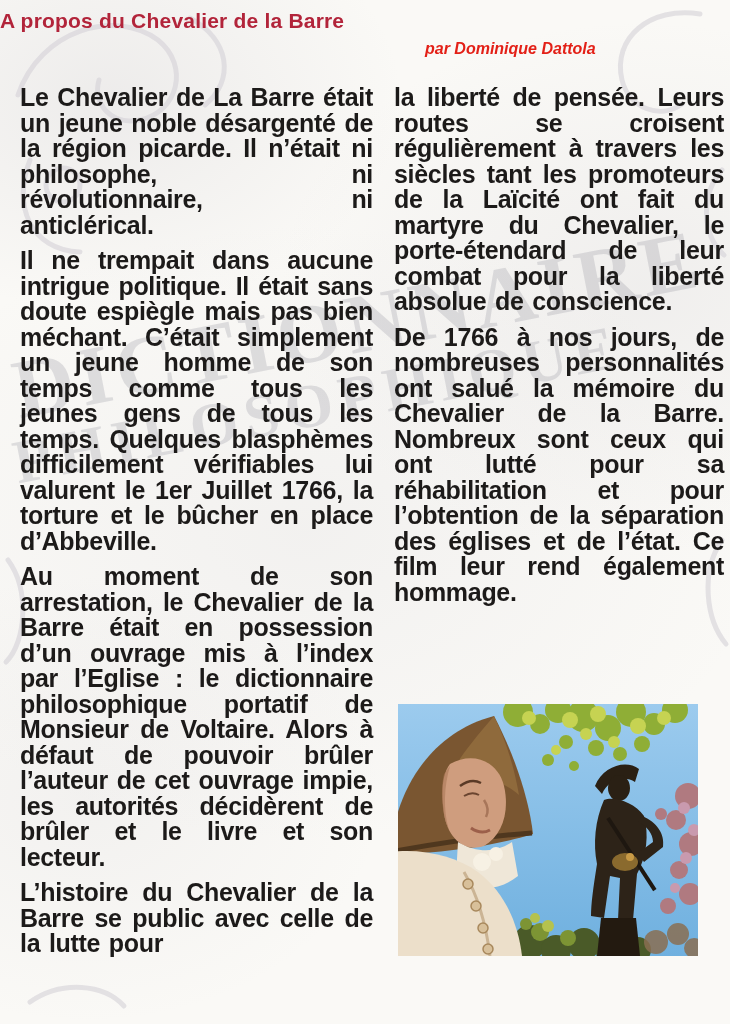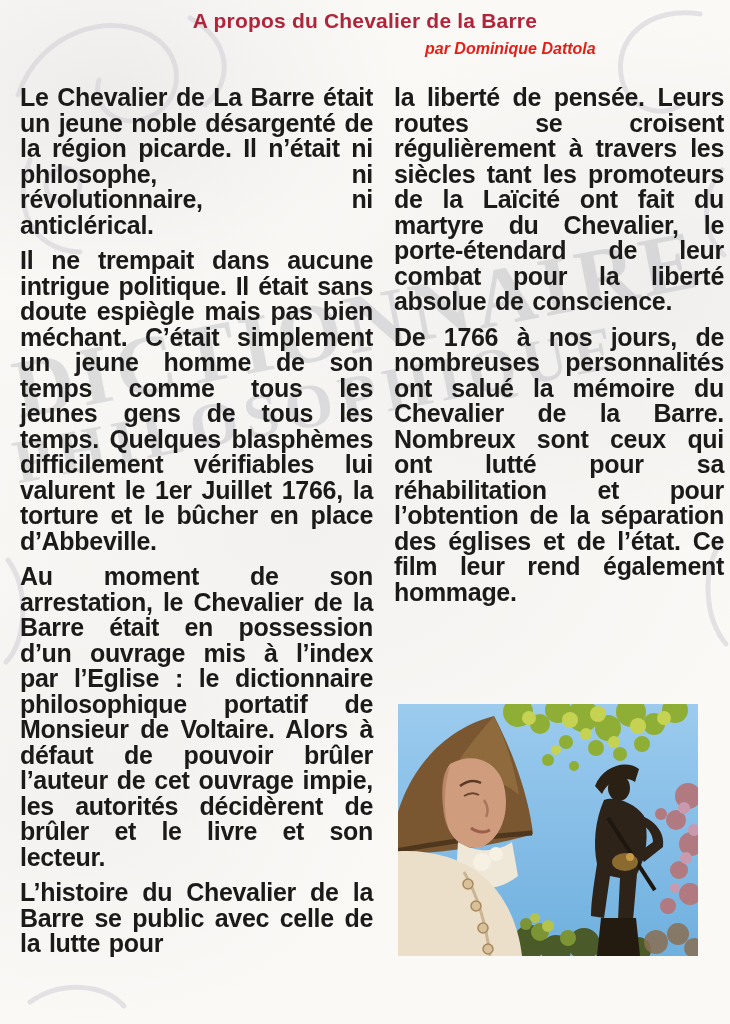--- a/index.html
+++ b/index.html
@@ -23,21 +23,21 @@
   .wm {
     position:absolute; z-index:0; white-space:nowrap; pointer-events:none;
     font-family:"Liberation Serif", serif; font-weight:700;
     color:rgba(128,126,140,0.22); transform-origin:left center; user-select:none;
   }
   .wm1 { left:14px; top:342px; font-size:84px; letter-spacing:5px; transform:rotate(-11deg); }
   .wm2 { left:14px; top:428px; font-size:62px; letter-spacing:7px; transform:rotate(-11deg); }
 
   .header { position:relative; z-index:2; }
   .title {
-    margin:0; padding-top:9px; text-align:center;
+    margin:0; padding-top:9px; text-align:left;
     font-size:21px; font-weight:700; color:#b2243a; letter-spacing:0.2px;
   }
   .byline {
     position:absolute; left:425px; top:40px;
     font-size:16px; font-weight:700; font-style:italic; color:#e32017;
   }
 
   .columns {
     position:absolute; left:20px; top:85px; z-index:1;
     display:flex; gap:21px;

